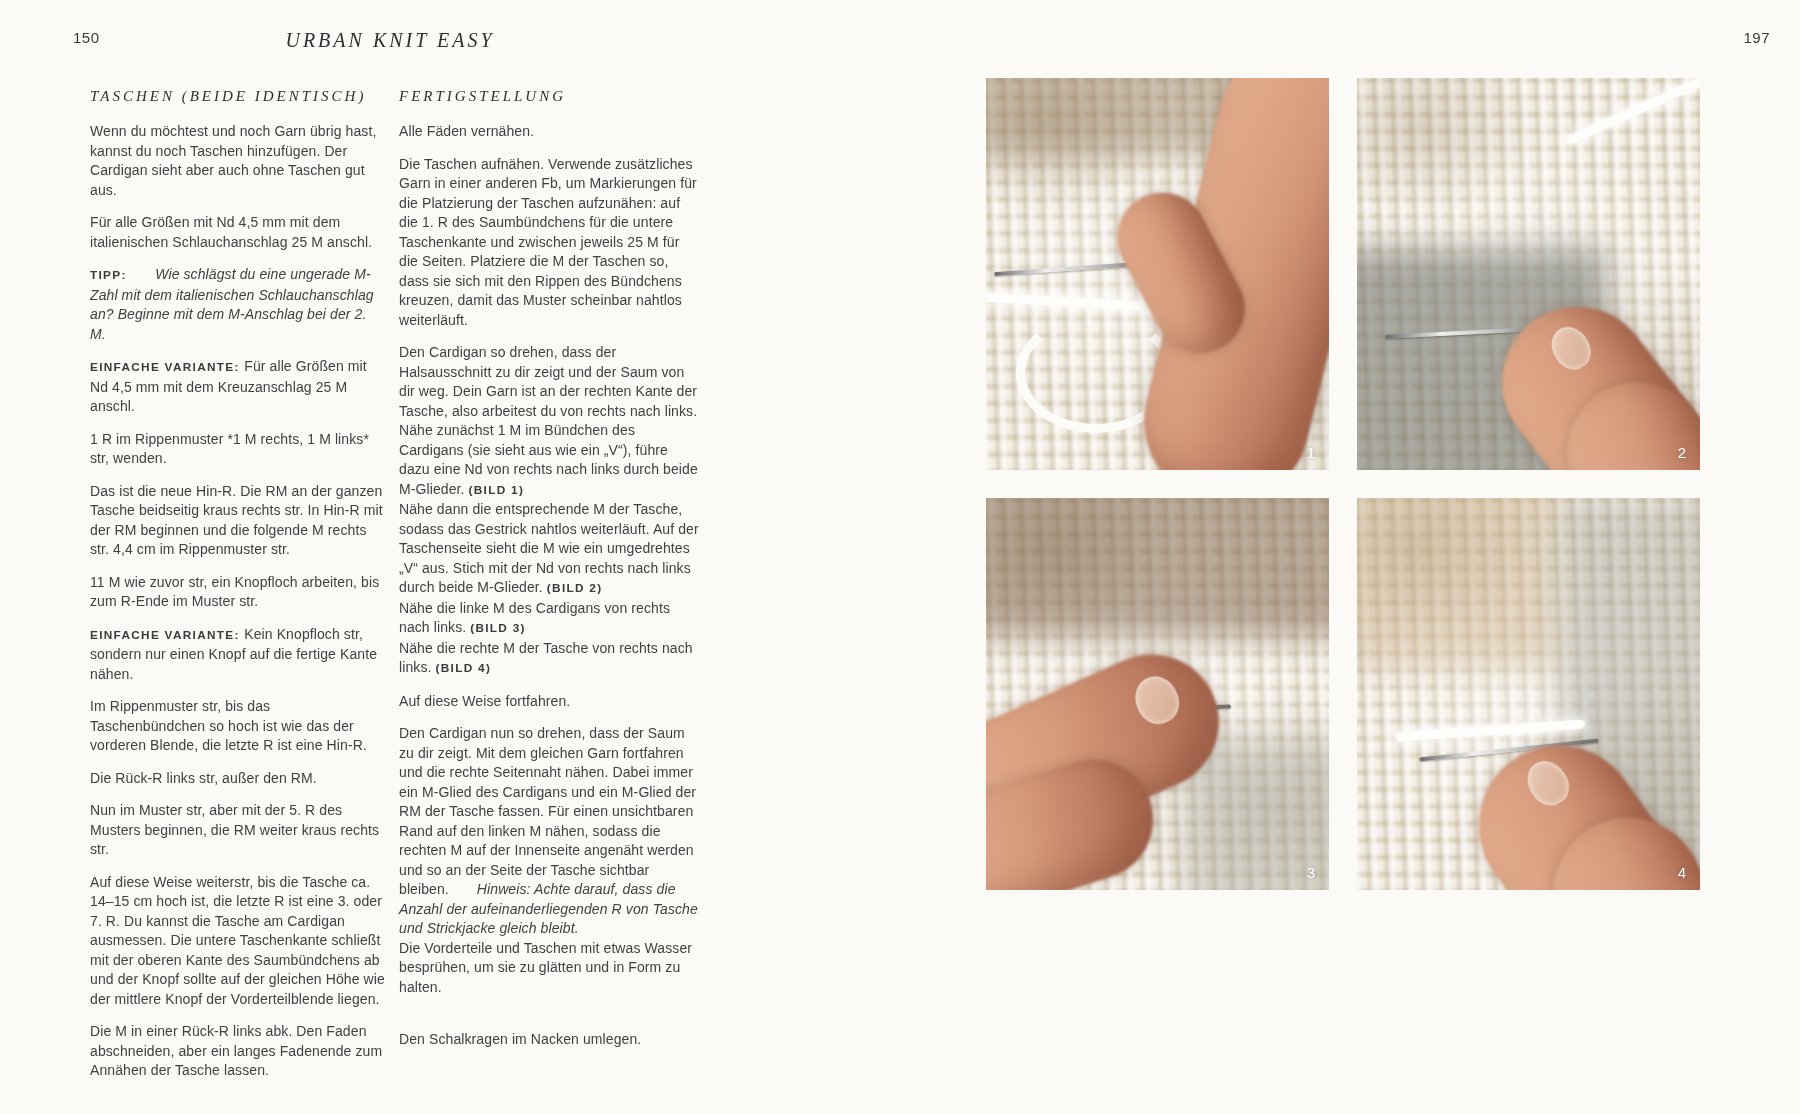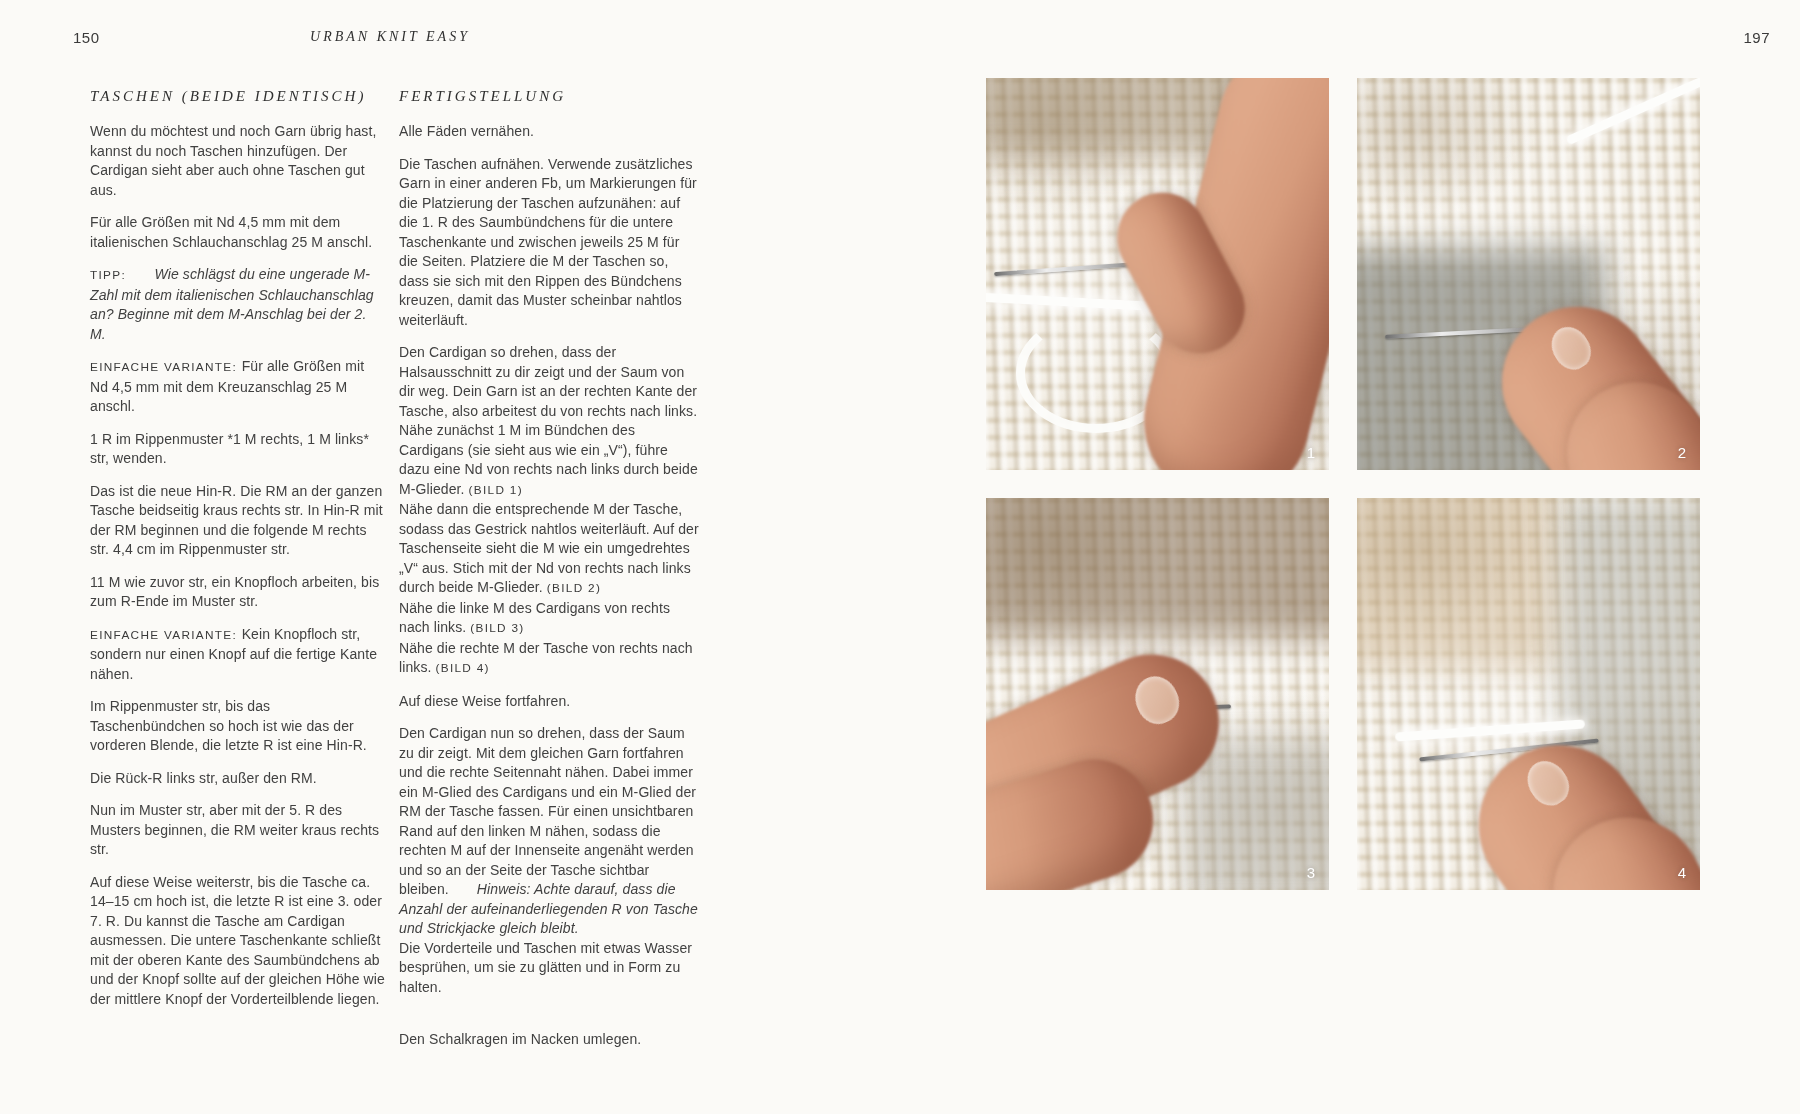--- a/index.html
+++ b/index.html
@@ -21,39 +21,39 @@
   
   .folio{
     position:absolute;top:29px;
     font-size:15px;color:var(--label-ink);letter-spacing:.5px;
   }
   .folio.left{left:57px;margin-left:16px;}
   .folio.right{right:30px;}
   .running-title{
     position:absolute;top:29px;left:240px;width:300px;text-align:center;
     font-family:"Liberation Serif", serif;font-style:italic;
-    font-size:14px;letter-spacing:3px;color:var(--heading-ink);
+    font-size:20px;letter-spacing:3px;color:var(--heading-ink);
   }
 
   
   .col{position:absolute;top:88px;}
   .col-1{left:90px;width:296px;}
   .col-2{left:399px;width:300px;}
   .section-heading{
     font-family:"Liberation Serif", serif;font-style:italic;font-weight:normal;
     font-size:15px;letter-spacing:3px;color:var(--heading-ink);
     margin-bottom:17px;white-space:nowrap;
   }
   .body-copy p{
     font-size:14px;line-height:19.5px;letter-spacing:.1px;
     margin-bottom:13px;
     hyphens:manual;-webkit-hyphens:manual;
   }
   .body-copy .sc-label{
-    font-size:11.8px;font-weight:normal;letter-spacing:1.3px;color:var(--label-ink);
+    font-size:11.8px;font-weight:bold;letter-spacing:1.3px;color:var(--label-ink);
   }
   .body-copy .italic{font-style:italic;margin-left:24px;}
 
   
   .photo{
     position:absolute;width:343px;height:392px;overflow:hidden;
     background:var(--knit-base);
   }
   .photo-1{left:986px;top:78px;}
   .photo-2{left:1357px;top:78px;}
@@ -130,20 +130,21 @@
         <p><span class="sc-label">TIPP: </span><span class="italic">Wie schlägst du eine ungerade M-Zahl mit dem italienischen Schlauchanschlag an? Beginne mit dem M-Anschlag bei der 2. M.</span></p>
         <p><span class="sc-label">EINFACHE VARIANTE: </span><span>Für alle Größen mit Nd 4,5 mm mit dem Kreuzanschlag 25 M anschl.</span></p>
         <p><span>1 R im Rippenmuster *1 M rechts, 1 M links* str, wenden.</span></p>
         <p><span>Das ist die neue Hin-R. Die RM an der ganzen Tasche beidseitig kraus rechts str. In Hin-R mit der RM beginnen und die folgende M rechts str. 4,4 cm im Rippenmuster str.</span></p>
         <p><span>11 M wie zuvor str, ein Knopfloch arbeiten, bis zum R-Ende im Muster str.</span></p>
         <p><span class="sc-label">EINFACHE VARIANTE: </span><span>Kein Knopfloch str, son­dern nur einen Knopf auf die fertige Kante nähen.</span></p>
         <p><span>Im Rippenmuster str, bis das Taschenbündchen so hoch ist wie das der vorderen Blende, die letzte R ist eine Hin-R.</span></p>
         <p><span>Die Rück-R links str, außer den RM.</span></p>
         <p><span>Nun im Muster str, aber mit der 5. R des Musters beginnen, die RM weiter kraus rechts str.</span></p>
         <p><span>Auf diese Weise weiterstr, bis die Tasche ca. 14–15 cm hoch ist, die letzte R ist eine 3. oder 7. R. Du kannst die Tasche am Cardigan ausmessen. Die untere Taschenkante schließt mit der oberen Kante des Saumbündchens ab und der Knopf sollte auf der gleichen Höhe wie der mittlere Knopf der Vorderteilblende liegen.</span></p>
+        <p><span>Die M in einer Rück-R links abk. Den Faden ab­schneiden, aber ein langes Fadenende zum An­nähen der Tasche lassen.</span></p>
       </div>
   </section>
 
   <section class="col col-2">
     <h2 class="section-heading">FERTIGSTELLUNG</h2>
     <div class="body-copy">
         <p><span>Alle Fäden vernähen.</span></p>
         <p><span>Die Taschen aufnähen. Verwende zusätzliches Garn in einer anderen Fb, um Markierungen für die Platzierung der Taschen aufzunähen: auf die 1. R des Saumbündchens für die untere Taschen­kante und zwischen jeweils 25 M für die Seiten. Platziere die M der Taschen so, dass sie sich mit den Rippen des Bündchens kreuzen, damit das Muster scheinbar nahtlos weiterläuft.</span></p>
         <p><span>Den Cardigan so drehen, dass der Halsausschnitt zu dir zeigt und der Saum von dir weg. Dein Garn ist an der rechten Kante der Tasche, also arbei­test du von rechts nach links. Nähe zunächst 1 M im Bündchen des Cardigans (sie sieht aus wie ein „V“), führe dazu eine Nd von rechts nach links durch beide M-Glieder. </span><span class="sc-label">(BILD 1)</span><br><span>Nähe dann die entsprechende M der Tasche, sodass das Gestrick nahtlos weiterläuft. Auf der Taschenseite sieht die M wie ein umgedrehtes „V“ aus. Stich mit der Nd von rechts nach links durch beide M-Glieder. </span><span class="sc-label">(BILD 2)</span><br><span>Nähe die linke M des Cardigans von rechts nach links. </span><span class="sc-label">(BILD 3)</span><br><span>Nähe die rechte M der Tasche von rechts nach links. </span><span class="sc-label">(BILD 4)</span></p>
         <p><span>Auf diese Weise fortfahren.</span></p>

